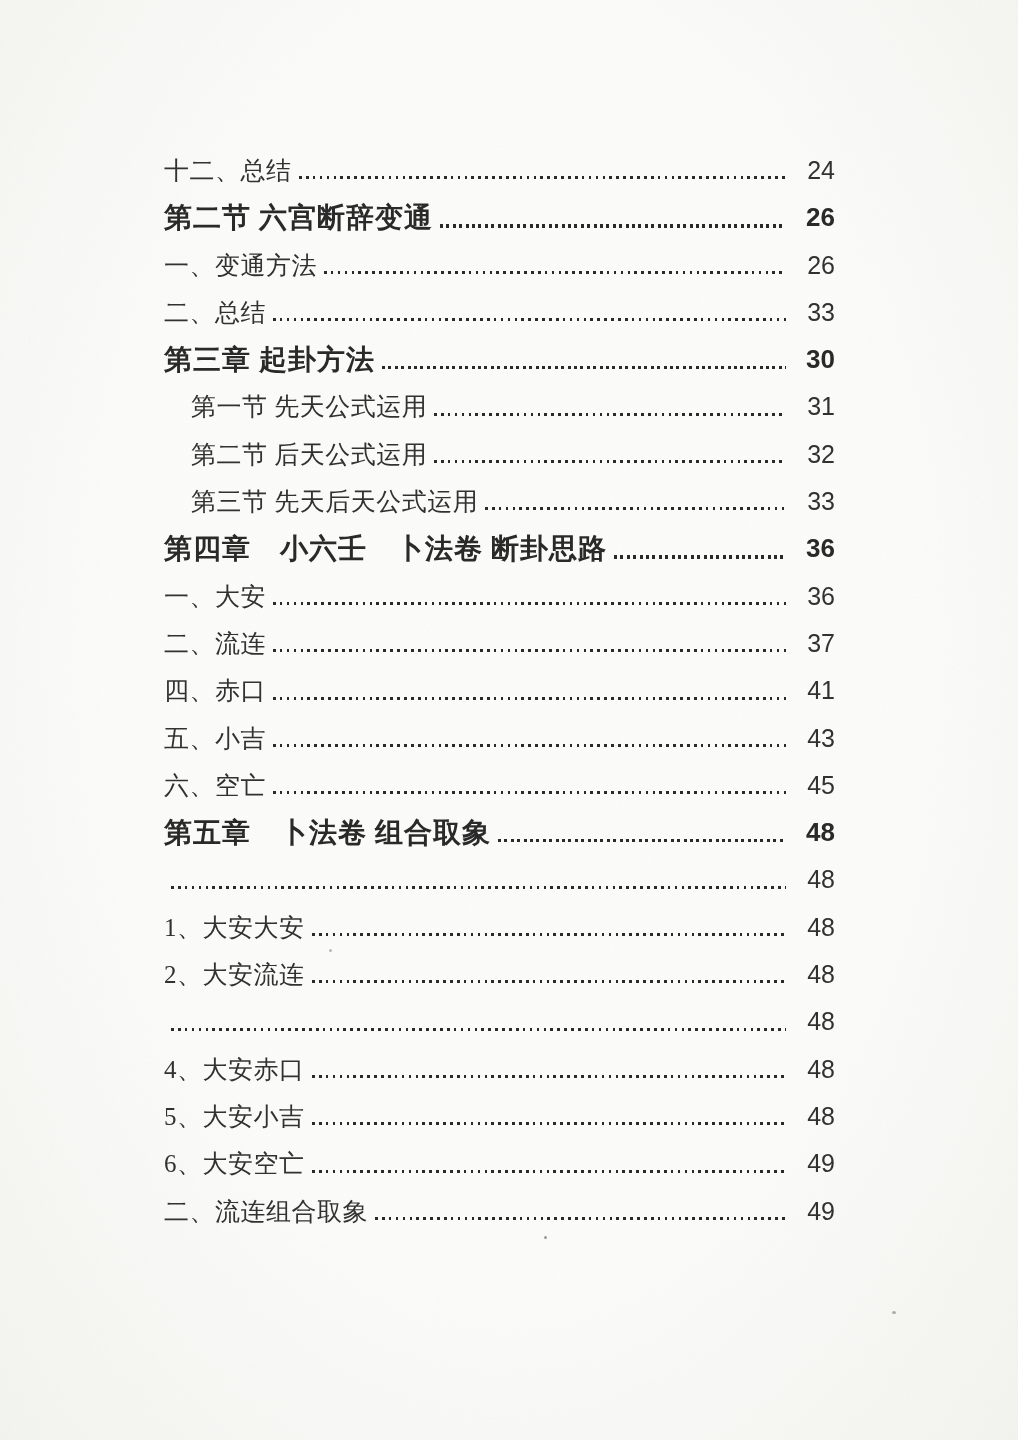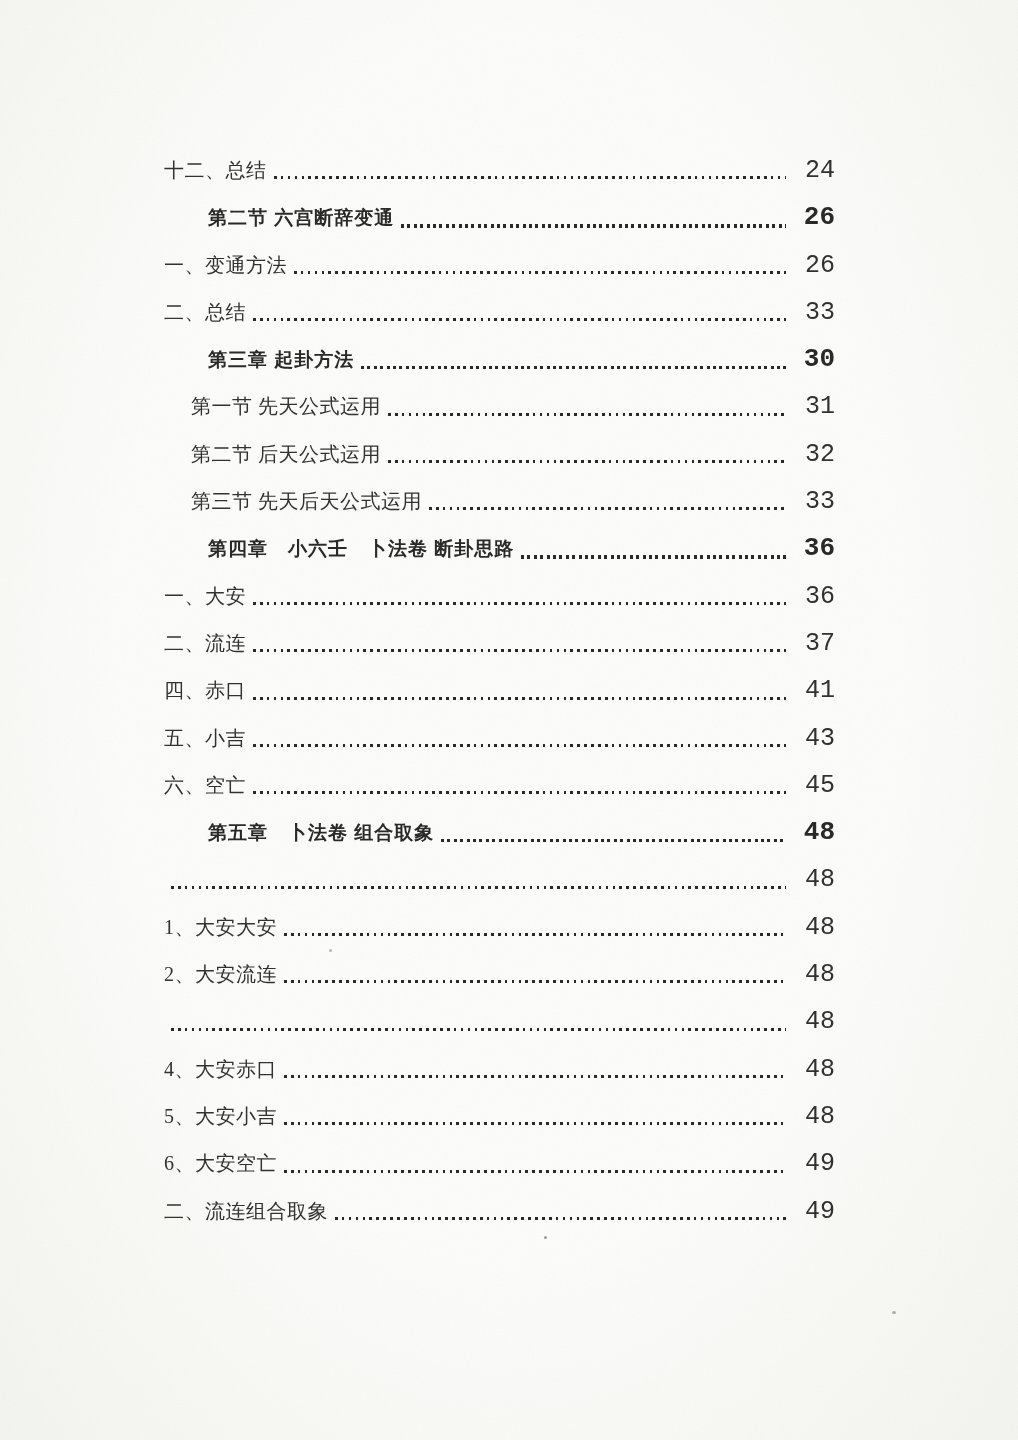--- a/index.html
+++ b/index.html
@@ -26,47 +26,46 @@
     left:164px;
     width:671px; 
   }
   .row{
     display:flex;
     align-items:flex-end;
     height:47.3px;
     color:var(--ink);
   }
   .row .label{
-    font-size:20px;
+    font-size:25px;
     line-height:47.3px;
     white-space:pre;
     letter-spacing:0.5px;
     color:var(--ink-soft);
   }
   .row .leader{
     flex:1;
     height:3px;
     margin:0 3px 15px 7px;
     background-image:repeating-linear-gradient(90deg, var(--ink) 0 2.6px, transparent 2.6px 6.9px);
   }
   .row .pnum{
-    font-family:Liberation Mono, monospace;
+    font-family:Liberation Sans, sans-serif;
     font-size:25px;
     line-height:47.3px;
     width:46px;
     text-align:right;
     color:var(--ink-soft);
   }
   .row.heading .label{
-    font-family:Liberation Sans, sans-serif;
+    font-family:Liberation Serif, serif;
     font-weight:700;
-    font-size:19px;
+    font-size:28px;
     letter-spacing:1px;
     color:var(--ink);
-    margin-left:44px;
   }
   .row.heading .leader{
     height:3.4px;
     margin-bottom:14px;
     background-image:repeating-linear-gradient(90deg, var(--ink) 0 3px, transparent 3px 6.4px);
   }
   .row.heading .pnum{
     font-weight:700;
     font-size:26px;
     color:var(--ink);

